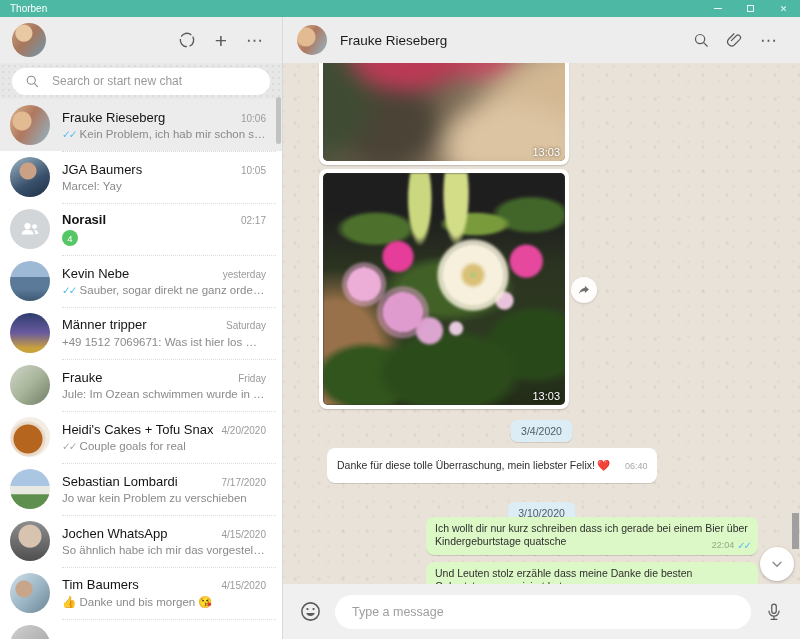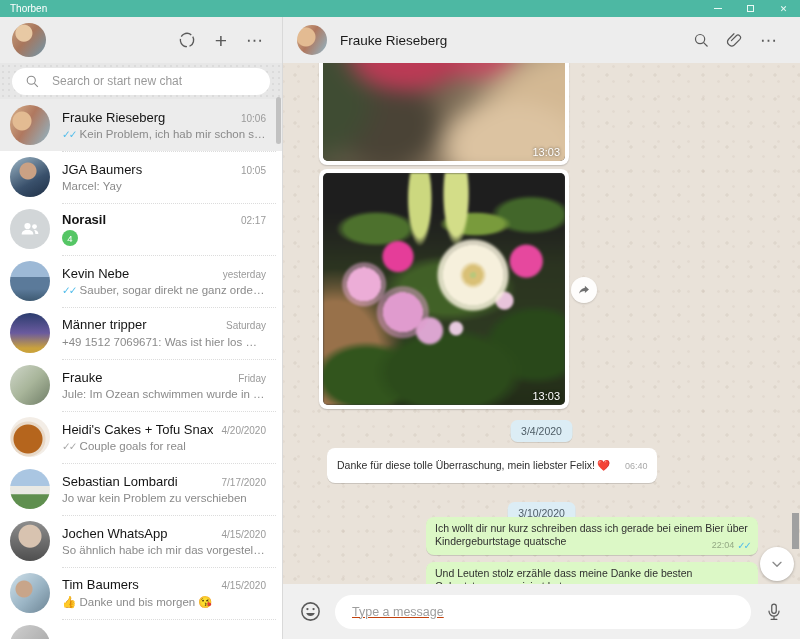--- a/index.html
+++ b/index.html
@@ -138,21 +138,21 @@
   #out2 { top:491px; }
   .meta { position:absolute; right:8px; bottom:3px; font-size:9px; color:#93a884; display:flex; align-items:flex-start; gap:3px; }
   .meta .ticks { color:#53bdeb; font-size:10px; }
 
   .scroll-down { position:absolute; right:6px; top:484px; width:34px; height:34px; border-radius:50%;
       background:#fff; border:none; box-shadow:0 1px 3px rgba(0,0,0,0.25); display:flex; align-items:center; justify-content:center; cursor:pointer; z-index:4; }
   .chat-scroll-thumb { position:absolute; right:1px; top:450px; width:7px; height:36px; background:#a0a0a0; z-index:5; }
 
   .composer { height:55px; background:#f0f0f0; display:flex; align-items:center; padding:0 16px; gap:13px; flex-shrink:0; }
   .composer-pill { flex:1; height:34px; background:#fff; border-radius:18px; display:flex; align-items:center; padding:0 17px; }
-  .composer-pill input { border:none; outline:none; flex:1; font-size:12.5px; color:#c2410c; font-family:"Liberation Sans",sans-serif; background:transparent;text-decoration:underline; }
+  .composer-pill input { border:none; outline:none; flex:1; font-size:12.5px; color:#c2410c; font-family:"Liberation Sans",sans-serif; background:transparent; }
   .composer-pill input::placeholder { color:#9e9e9e; }
   .round-icon { background:none; border:none; cursor:pointer; display:flex; align-items:center; justify-content:center; padding:0; color:#5a5a5a; }
 </style>
 </head>
 <body>
 
 <div class="window">
 
   <div class="titlebar">
     <div class="tb-title">Thorben</div>

